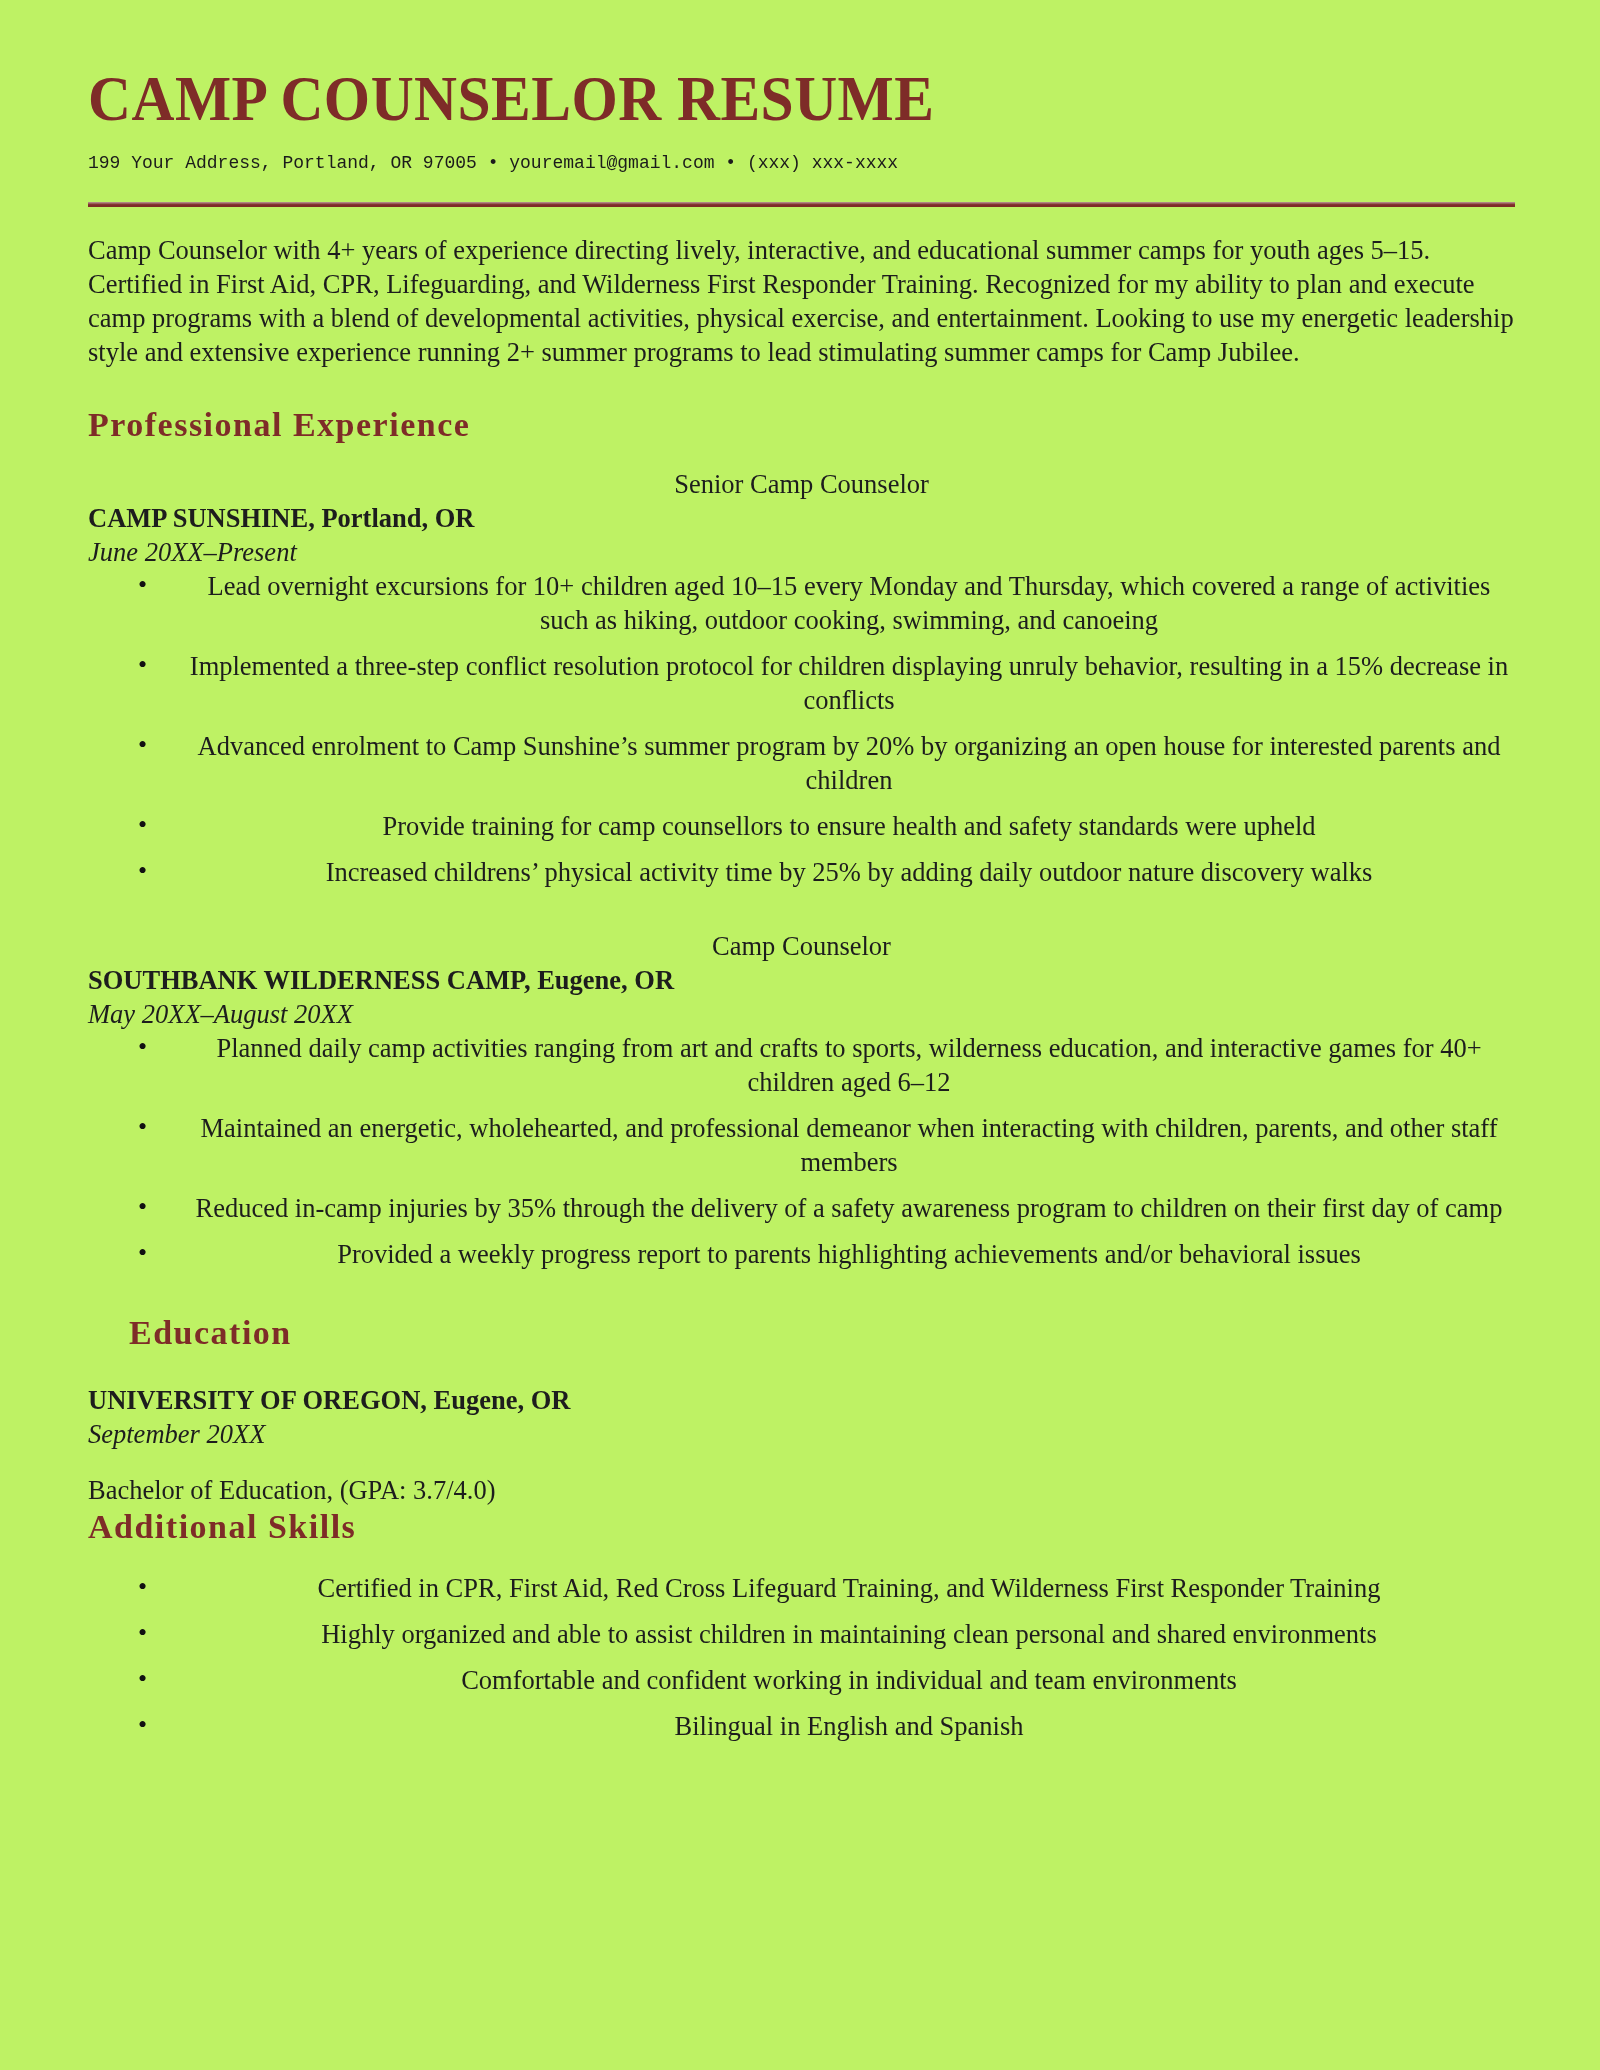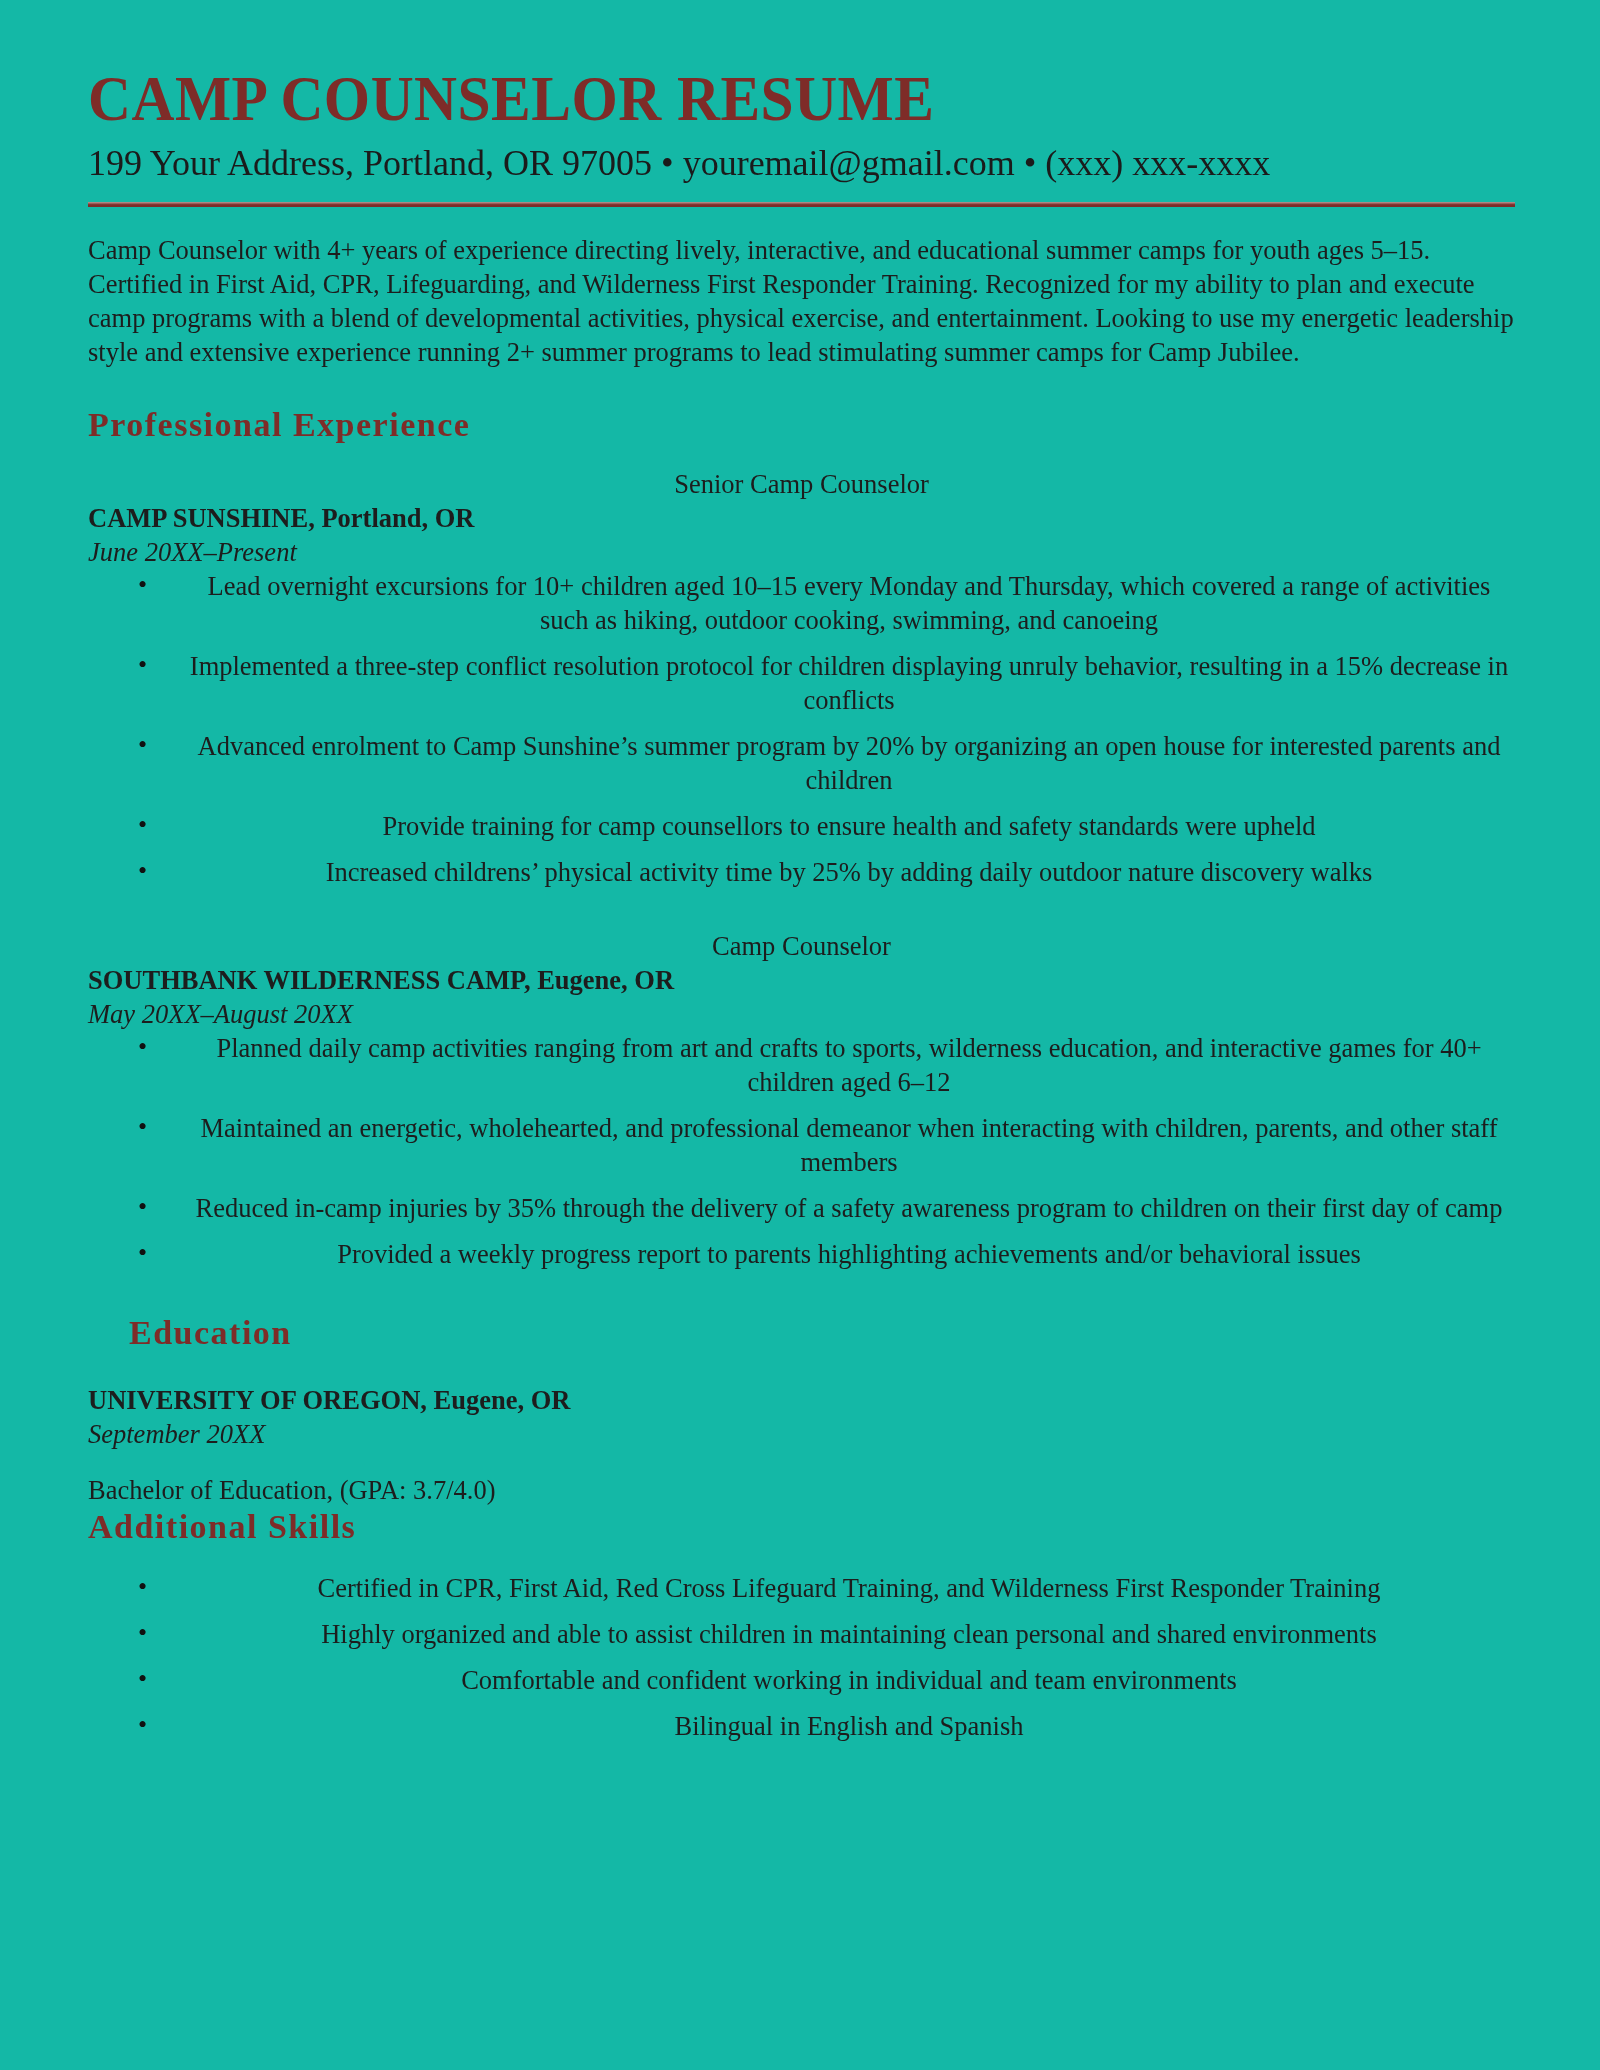--- a/index.html
+++ b/index.html
@@ -8,40 +8,41 @@
     width: 1600px;
     min-height: 2070px;
     font-family: "Liberation Serif", "DejaVu Serif", serif;
     color: #1d1d1d;
     position: relative;
   }
   .page {
     width: 1600px;
     min-height: 2070px;
     padding: 40px 85px 40px 88px;
-    background: #14b8a6;
+    background: #bef264;
     overflow: hidden;
   }
   
   h1.resume-title {
     margin-top: 24px;
     font-size: 64px;
     line-height: 70px;
     font-weight: 700;
     color: #7e2c28;
     letter-spacing: 0.5px;
     transform: scaleX(0.93);
     transform-origin: left center;
     white-space: nowrap;
   }
   .contact {
     margin-top: 12px;
-    font-size: 36px;
+    font-size: 18px;
     line-height: 34px;
     color: #1b1b1b;
+    font-family: Liberation Mono, monospace;
   }
   .rule {
     margin-top: 22px;
     height: 5px;
     background: linear-gradient(180deg, #bb9a97 0%, #7e2c28 55%);
   }
   
   .summary {
     margin-top: 26px;
     font-size: 26.5px;

